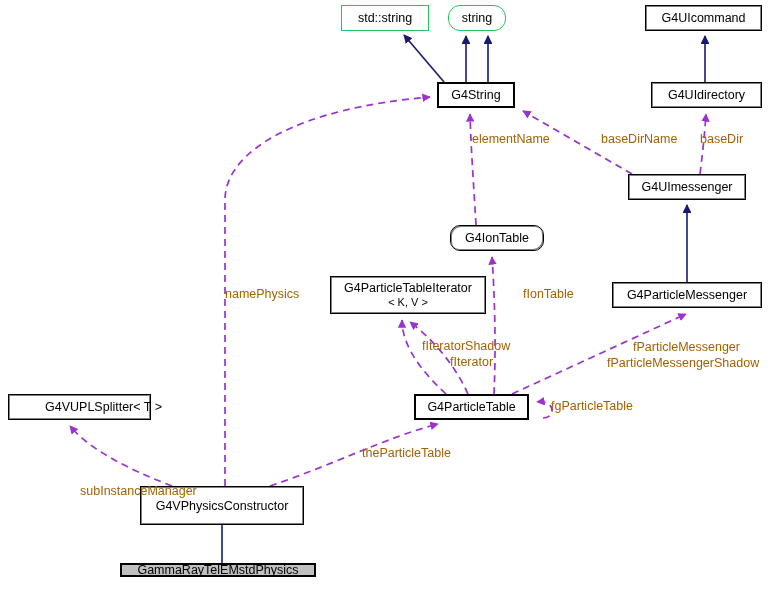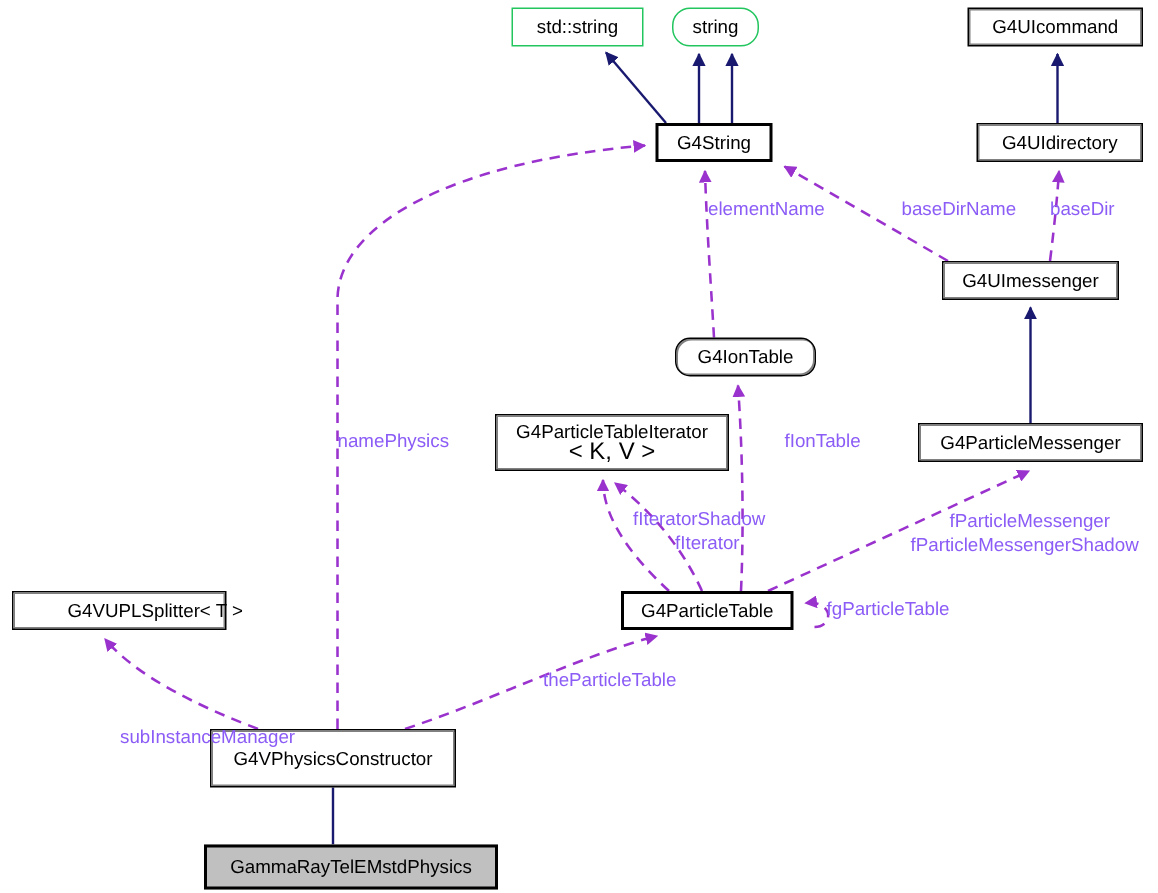--- a/index.html
+++ b/index.html
@@ -45,25 +45,25 @@
   .node.thick {
     border: 2px solid #000000;
   }
   .node.light {
     border: 1px solid #22c55e;
   }
   .node.current {
     background: #c0c0c0;
     border: 2px solid #000000;
   }
-  .node .l2 { font-size: 16px; }
+  .node .l2 { font-size: 11px; }
   .edge-label {
     position: absolute;
     font-size: 12.5px;
-    color: #8b5cf6;
+    color: #a16207;
     line-height: 14px;
     white-space: nowrap;
     text-align: right;
   }
 </style>
 </head>
 <body>
 
 <div id="diagram">
 
@@ -158,21 +158,21 @@
   </div>
 
   <div class="node thick" style="left:414px; top:394px; width:115px; height:26px;">
     <span>G4ParticleTable</span>
   </div>
 
   <div class="node dark" style="left:140px; top:486px; width:164px; height:39px;">
     <span>G4VPhysicsConstructor</span>
   </div>
 
-  <div class="node current" style="left:136px; top:563px; width:196px; height:30px;">
+  <div class="node current" style="left:120px; top:563px; width:196px; height:14px;text-decoration:underline;">
     <span>GammaRayTelEMstdPhysics</span>
   </div>
 
   <div class="edge-label" style="left:472px; top:132px;">elementName</div>
 
   <div class="edge-label" style="left:601px; top:132px;">baseDirName</div>
 
   <div class="edge-label" style="left:700px; top:132px;">baseDir</div>
 
   <div class="edge-label" style="left:225px; top:287px;">namePhysics</div>

